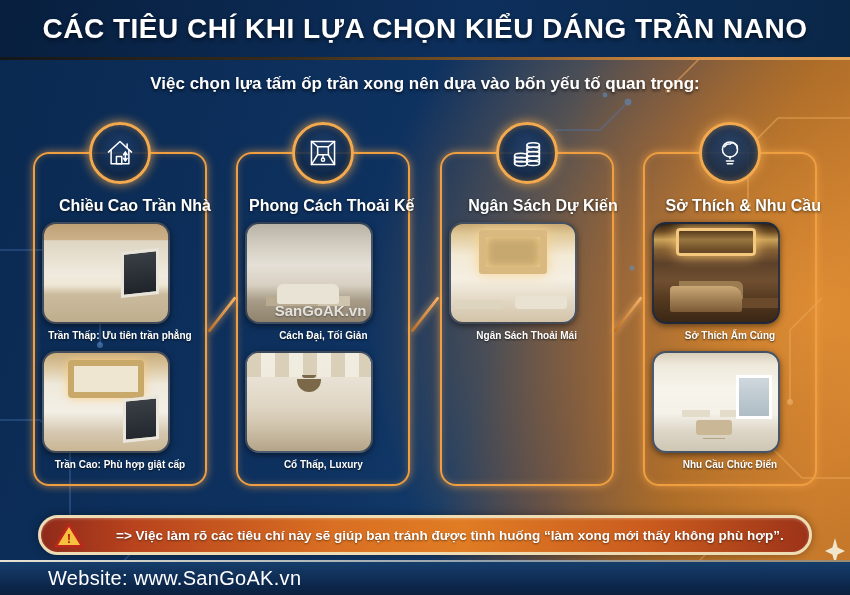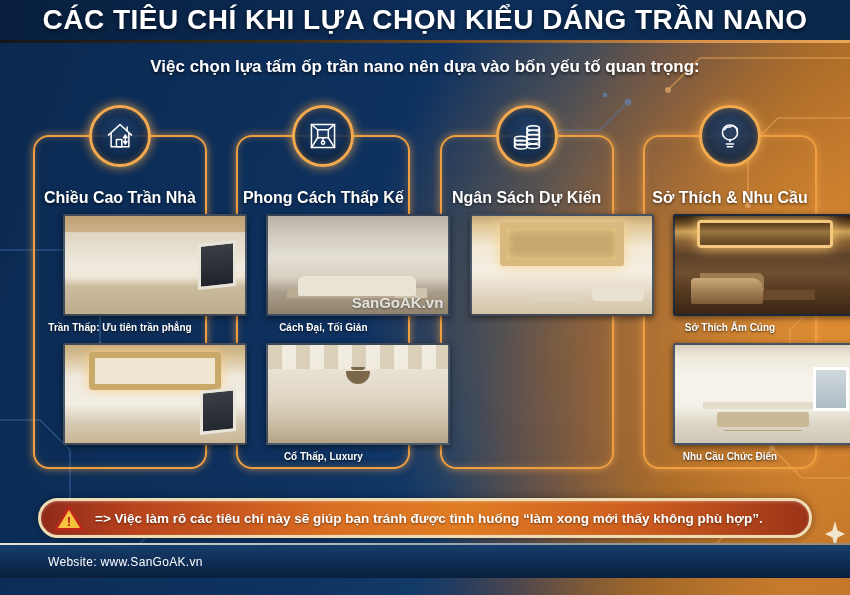--- a/index.html
+++ b/index.html
@@ -8,21 +8,21 @@
     position:relative; width:850px; height:595px; overflow:hidden;
     background:
       radial-gradient(circle at 97% 52%, rgba(225,142,52,.95) 0%, rgba(201,122,42,.6) 26%, rgba(160,92,32,0) 52%),
       linear-gradient(108deg,#0a2950 0%,#0e3261 45%,#123a69 58%,#3d4052 68%,#8a5d28 80%,#c77c2e 94%,#c0732a 100%);
   }
   .circuit{ position:absolute; inset:0; z-index:0; pointer-events:none; }
   .layer{ position:relative; z-index:1; }
 
   
   .banner{
-    height:40px; display:flex; align-items:center; justify-content:center;
+    height:57px; display:flex; align-items:center; justify-content:center;
     background:linear-gradient(100deg,#081f3e 0%,#0d2f5c 55%,#0a2748 100%);
   }
   .banner h1{
     color:#fff; font-size:28px; font-weight:700; letter-spacing:.5px; white-space:nowrap;
     text-shadow:0 2px 4px rgba(0,0,0,.55);
   }
   .divider{
     height:3px;
     background:linear-gradient(90deg,#14161a 0%,#3a2d1a 35%,#8a5a28 60%,#d9924a 82%,#e8a65a 100%);
   }
@@ -42,28 +42,28 @@
   }
   .col-circle{
     position:relative; z-index:2; width:62px; height:62px; margin:0 auto; border-radius:50%;
     border:3px solid #f3a94e;
     background:radial-gradient(circle at 50% 38%, rgba(30,62,107,.92), rgba(13,36,66,.88) 72%);
     box-shadow:0 0 11px rgba(243,169,78,.85), inset 0 0 6px rgba(243,169,78,.4);
     display:flex; align-items:center; justify-content:center;
   }
   .col-circle svg{ stroke:#fff; fill:none; stroke-width:1.7; stroke-linecap:round; stroke-linejoin:round; }
   .col-title{
-    position:relative; z-index:2; margin-top:21px; height:20px; line-height:20px; text-align:center;
+    position:relative; z-index:2; margin-top:12px; height:20px; line-height:20px; text-align:right;
     color:#fff; font-size:16px; font-weight:700; white-space:nowrap; text-shadow:0 1px 3px rgba(0,0,0,.65);
   }
   .card{ position:relative; z-index:2; width:156px; margin:6px auto 0; }
   .card + .card{ margin-top:7px; }
   .photo{
-    width:184px; height:102px; border-radius:2px; position:relative; overflow:hidden;
-    border:2px solid rgba(22,42,74,.75); box-shadow:0 2px 6px rgba(0,0,0,.5);margin-left:21px;
+    width:128px; height:102px; border-radius:14px; position:relative; overflow:hidden;
+    border:2px solid rgba(22,42,74,.75); box-shadow:0 2px 6px rgba(0,0,0,.5);
   }
   .caption{
     margin-top:4px; height:16px; line-height:16px; text-align:center; color:#fff;
     font-size:10px; font-weight:700; white-space:nowrap; text-shadow:0 1px 2px rgba(0,0,0,.7);
   }
 
   
   .ph-flat{ background:linear-gradient(180deg,#bfa176 0%,#cbb089 16%,#ded5c2 17%,#f0ebdf 52%,#efe7d6 62%,#cbbb9e 72%,#bfae8d 100%); }
   .ph-flat::after{ content:""; position:absolute; right:9px; top:26px; width:32px; height:40px;
     background:linear-gradient(180deg,#3a3f45,#1f242a); border:3px solid #e8e4da; transform:skewY(-6deg); }
@@ -119,37 +119,37 @@
   .cn-1{ left:200px; } .cn-2{ left:403px; } .cn-3{ left:606px; }
 
   
   .warning-row{ height:50px; padding:5px 38px 0; position:relative; }
   .warning-bar{
     height:40px; border-radius:21px; border:3px solid #eddcb4;
     display:flex; align-items:center; gap:11px; padding:0 16px 0 13px;
     background:linear-gradient(90deg,#8f2a1a 0%,#b8431d 12%,#d96f22 38%,#e07c24 55%,#c95a1e 80%,#9c3318 100%);
     box-shadow:0 0 10px rgba(0,0,0,.35), inset 0 1px 3px rgba(255,255,255,.28);
   }
-  .warning-text{ color:#fff; font-weight:700; font-size:13.5px; white-space:nowrap; text-shadow:0 1px 2px rgba(0,0,0,.5); }
+  .warning-text{ color:#fff; font-weight:700; font-size:13.5px; white-space:nowrap; text-shadow:0 1px 2px rgba(0,0,0,.5);margin-left:21px; }
   .sparkle{
     position:absolute; right:5px; top:28px; width:20px; height:26px; background:#f1e6cc;
     clip-path:polygon(50% 0,63% 37%,100% 50%,63% 63%,50% 100%,37% 63%,0 50%,37% 37%);
     filter:drop-shadow(0 0 4px rgba(255,240,210,.9)); z-index:2;
   }
 
   
   .footer{
     height:35px; display:flex; align-items:center; justify-content:space-between;
     padding:2px 40px 0 48px;
     background:linear-gradient(180deg,#17406e 0%,#0f2d55 55%,#0a1f3d 100%);
     position:relative;
   }
   .footer::before{ content:""; position:absolute; top:0; left:0; right:0; height:2px;
     background:linear-gradient(90deg,rgba(244,236,218,.95) 0%,rgba(244,236,218,.55) 60%,rgba(214,170,110,.7) 100%); }
-  .footer span{ color:#fff; font-size:12px; letter-spacing:.3px; }
+  .footer span{ color:#fff; font-size:20px; letter-spacing:.3px; }
 </style>
 </head>
 <body>
 
 <div class="poster">
 
   <svg class="circuit" viewBox="0 0 850 595">
     <g stroke="#4c7fbe" stroke-width="1.6" fill="none" opacity=".42">
       <polyline points="0,250 70,250 100,280 100,345"></polyline>
       <polyline points="0,420 40,420 70,450 70,520"></polyline>
@@ -180,21 +180,21 @@
     </g>
   </svg>
 
   <header class="banner layer">
     <h1>CÁC TIÊU CHÍ KHI LỰA CHỌN KIỂU DÁNG TRẦN NANO</h1>
   </header>
 
   <div class="divider layer"></div>
 
   <div class="subtitle-row layer">
-    <p>Việc chọn lựa tấm ốp trần nano nên dựa vào bốn yếu tố quan trọng:</p>
+    <p>Việc chọn lựa tấm ốp trần xong nên dựa vào bốn yếu tố quan trọng:</p>
   </div>
 
   <main class="grid layer">
 
     <div class="column">
       <div class="col-border"></div>
       <div class="col-circle">
         <svg width="32" height="32" viewBox="0 0 36 36">
           <path d="M5 17 L18 5 L31 17"></path>
             <path d="M8 15 V30 H28 V15"></path>
@@ -203,35 +203,36 @@
           <path d="M24 17 V27 M24 17 l-2 3 M24 17 l2 3 M24 27 l-2 -3 M24 27 l2 -3"></path>
         </svg>
       </div>
       <h2 class="col-title">Chiều Cao Trần Nhà</h2>
       <figure class="card">
         <div class="photo ph-flat"></div>
         <figcaption class="caption">Trần Thấp: Ưu tiên trần phẳng</figcaption>
       </figure>
       <figure class="card">
         <div class="photo ph-tiered"></div>
+        <figcaption class="caption">Trần Cao: Phù hợp giật cấp</figcaption>
       </figure>
     </div>
 
     <div class="column">
       <div class="col-border"></div>
       <div class="col-circle">
         <svg width="32" height="32" viewBox="0 0 36 36">
           <rect x="5" y="5" width="26" height="26"></rect>
             <rect x="12" y="11" width="12" height="9"></rect>
           <path d="M5 5 L12 11 M31 5 L24 11 M5 31 L12 20 M31 31 L24 20"></path>
           <path d="M18 20 V23"></path>
             <circle cx="18" cy="25.5" r="1.8"></circle>
         </svg>
       </div>
-      <h2 class="col-title">Phong Cách Thấp Kế</h2>
+      <h2 class="col-title">Phong Cách Thoải Kế</h2>
       <figure class="card">
         <div class="photo ph-modern">
           <span class="watermark">SanGoAK.vn</span>
         </div>
         <figcaption class="caption">Cách Đại, Tối Giản</figcaption>
       </figure>
       <figure class="card">
         <div class="photo ph-classic"></div>
         <figcaption class="caption">Cổ Thấp, Luxury</figcaption>
       </figure>
@@ -249,20 +250,21 @@
             <ellipse cx="25" cy="29.5" rx="7" ry="2.6"></ellipse>
           <ellipse cx="11" cy="21" rx="7" ry="2.6"></ellipse>
             <path d="M4 21 V30 M18 21 V30"></path>
           <ellipse cx="11" cy="25.5" rx="7" ry="2.6"></ellipse>
             <ellipse cx="11" cy="30" rx="7" ry="2.6"></ellipse>
         </svg>
       </div>
       <h2 class="col-title">Ngân Sách Dự Kiến</h2>
       <figure class="card">
         <div class="photo ph-warmceil"></div>
+        <figcaption class="caption">Ngân Sách Thoải Mái</figcaption>
       </figure>
     </div>
 
     <div class="column">
       <div class="col-border"></div>
       <div class="col-circle">
         <svg width="32" height="32" viewBox="0 0 36 36">
           <circle cx="18" cy="14" r="8.5"></circle>
           <path d="M12 11 q2 -4 6 -3 q3 -3 6 0 q3 1 2 5"></path>
           <path d="M18 22 v2.5"></path>

